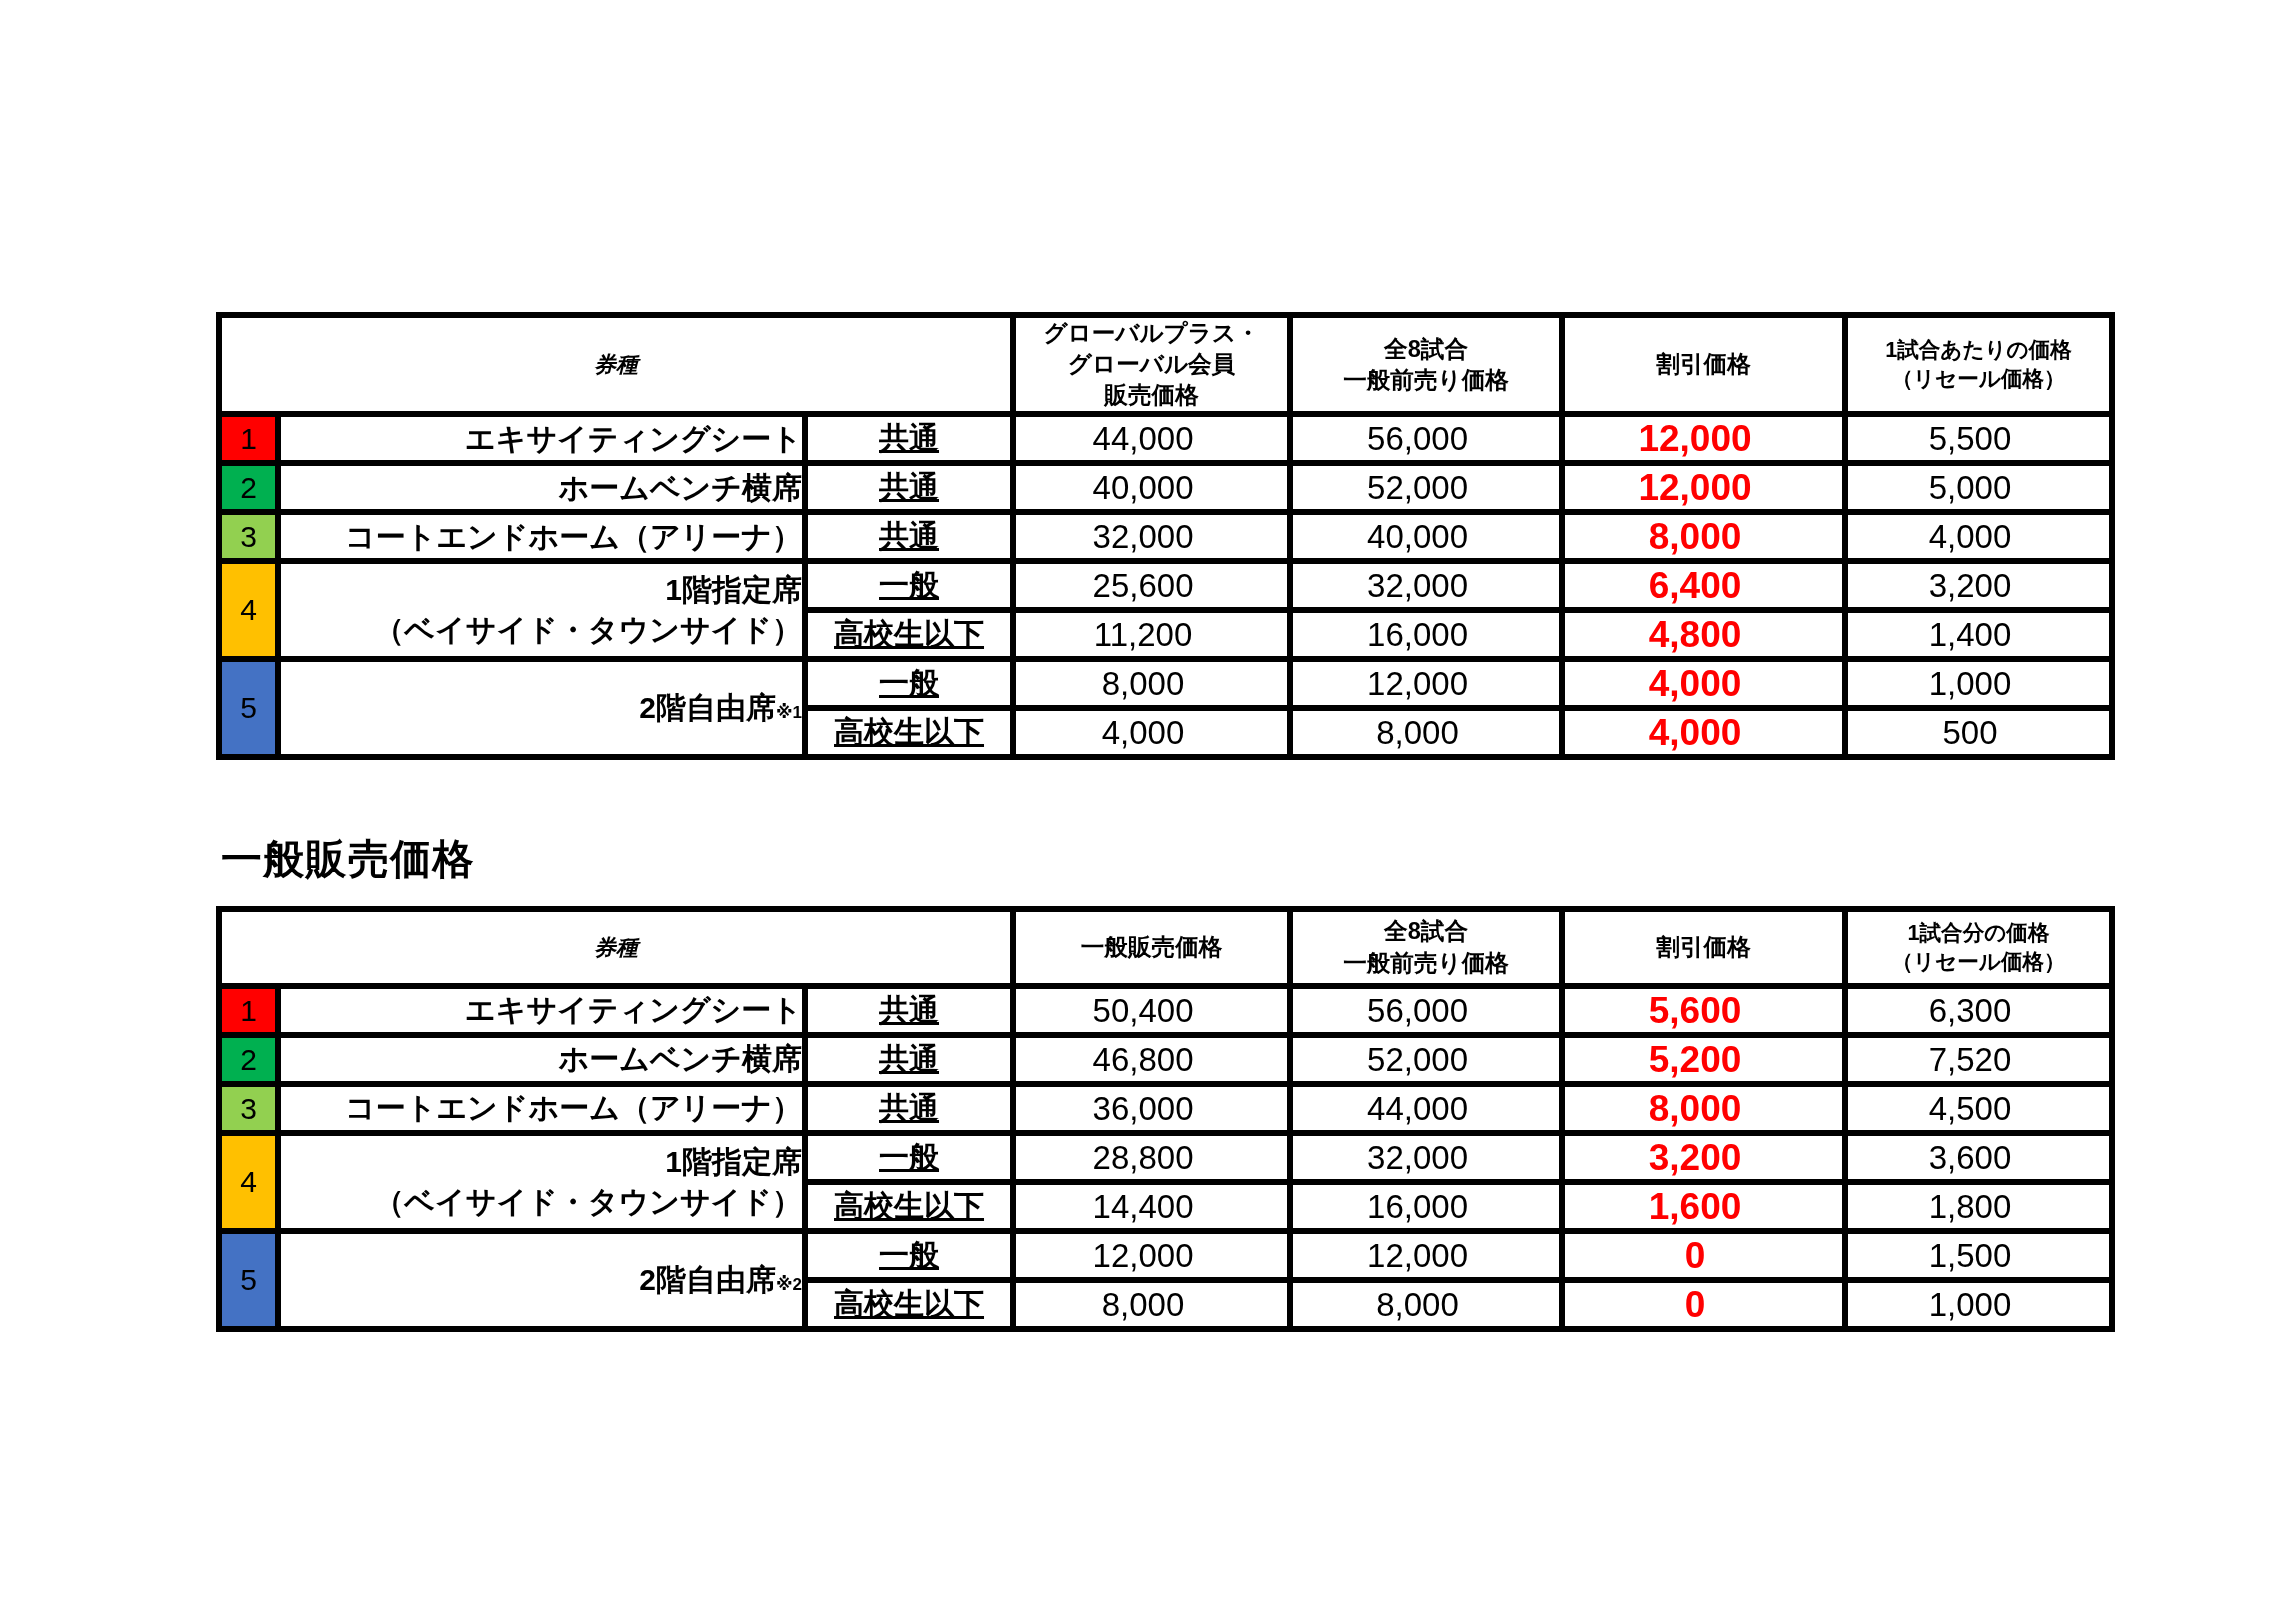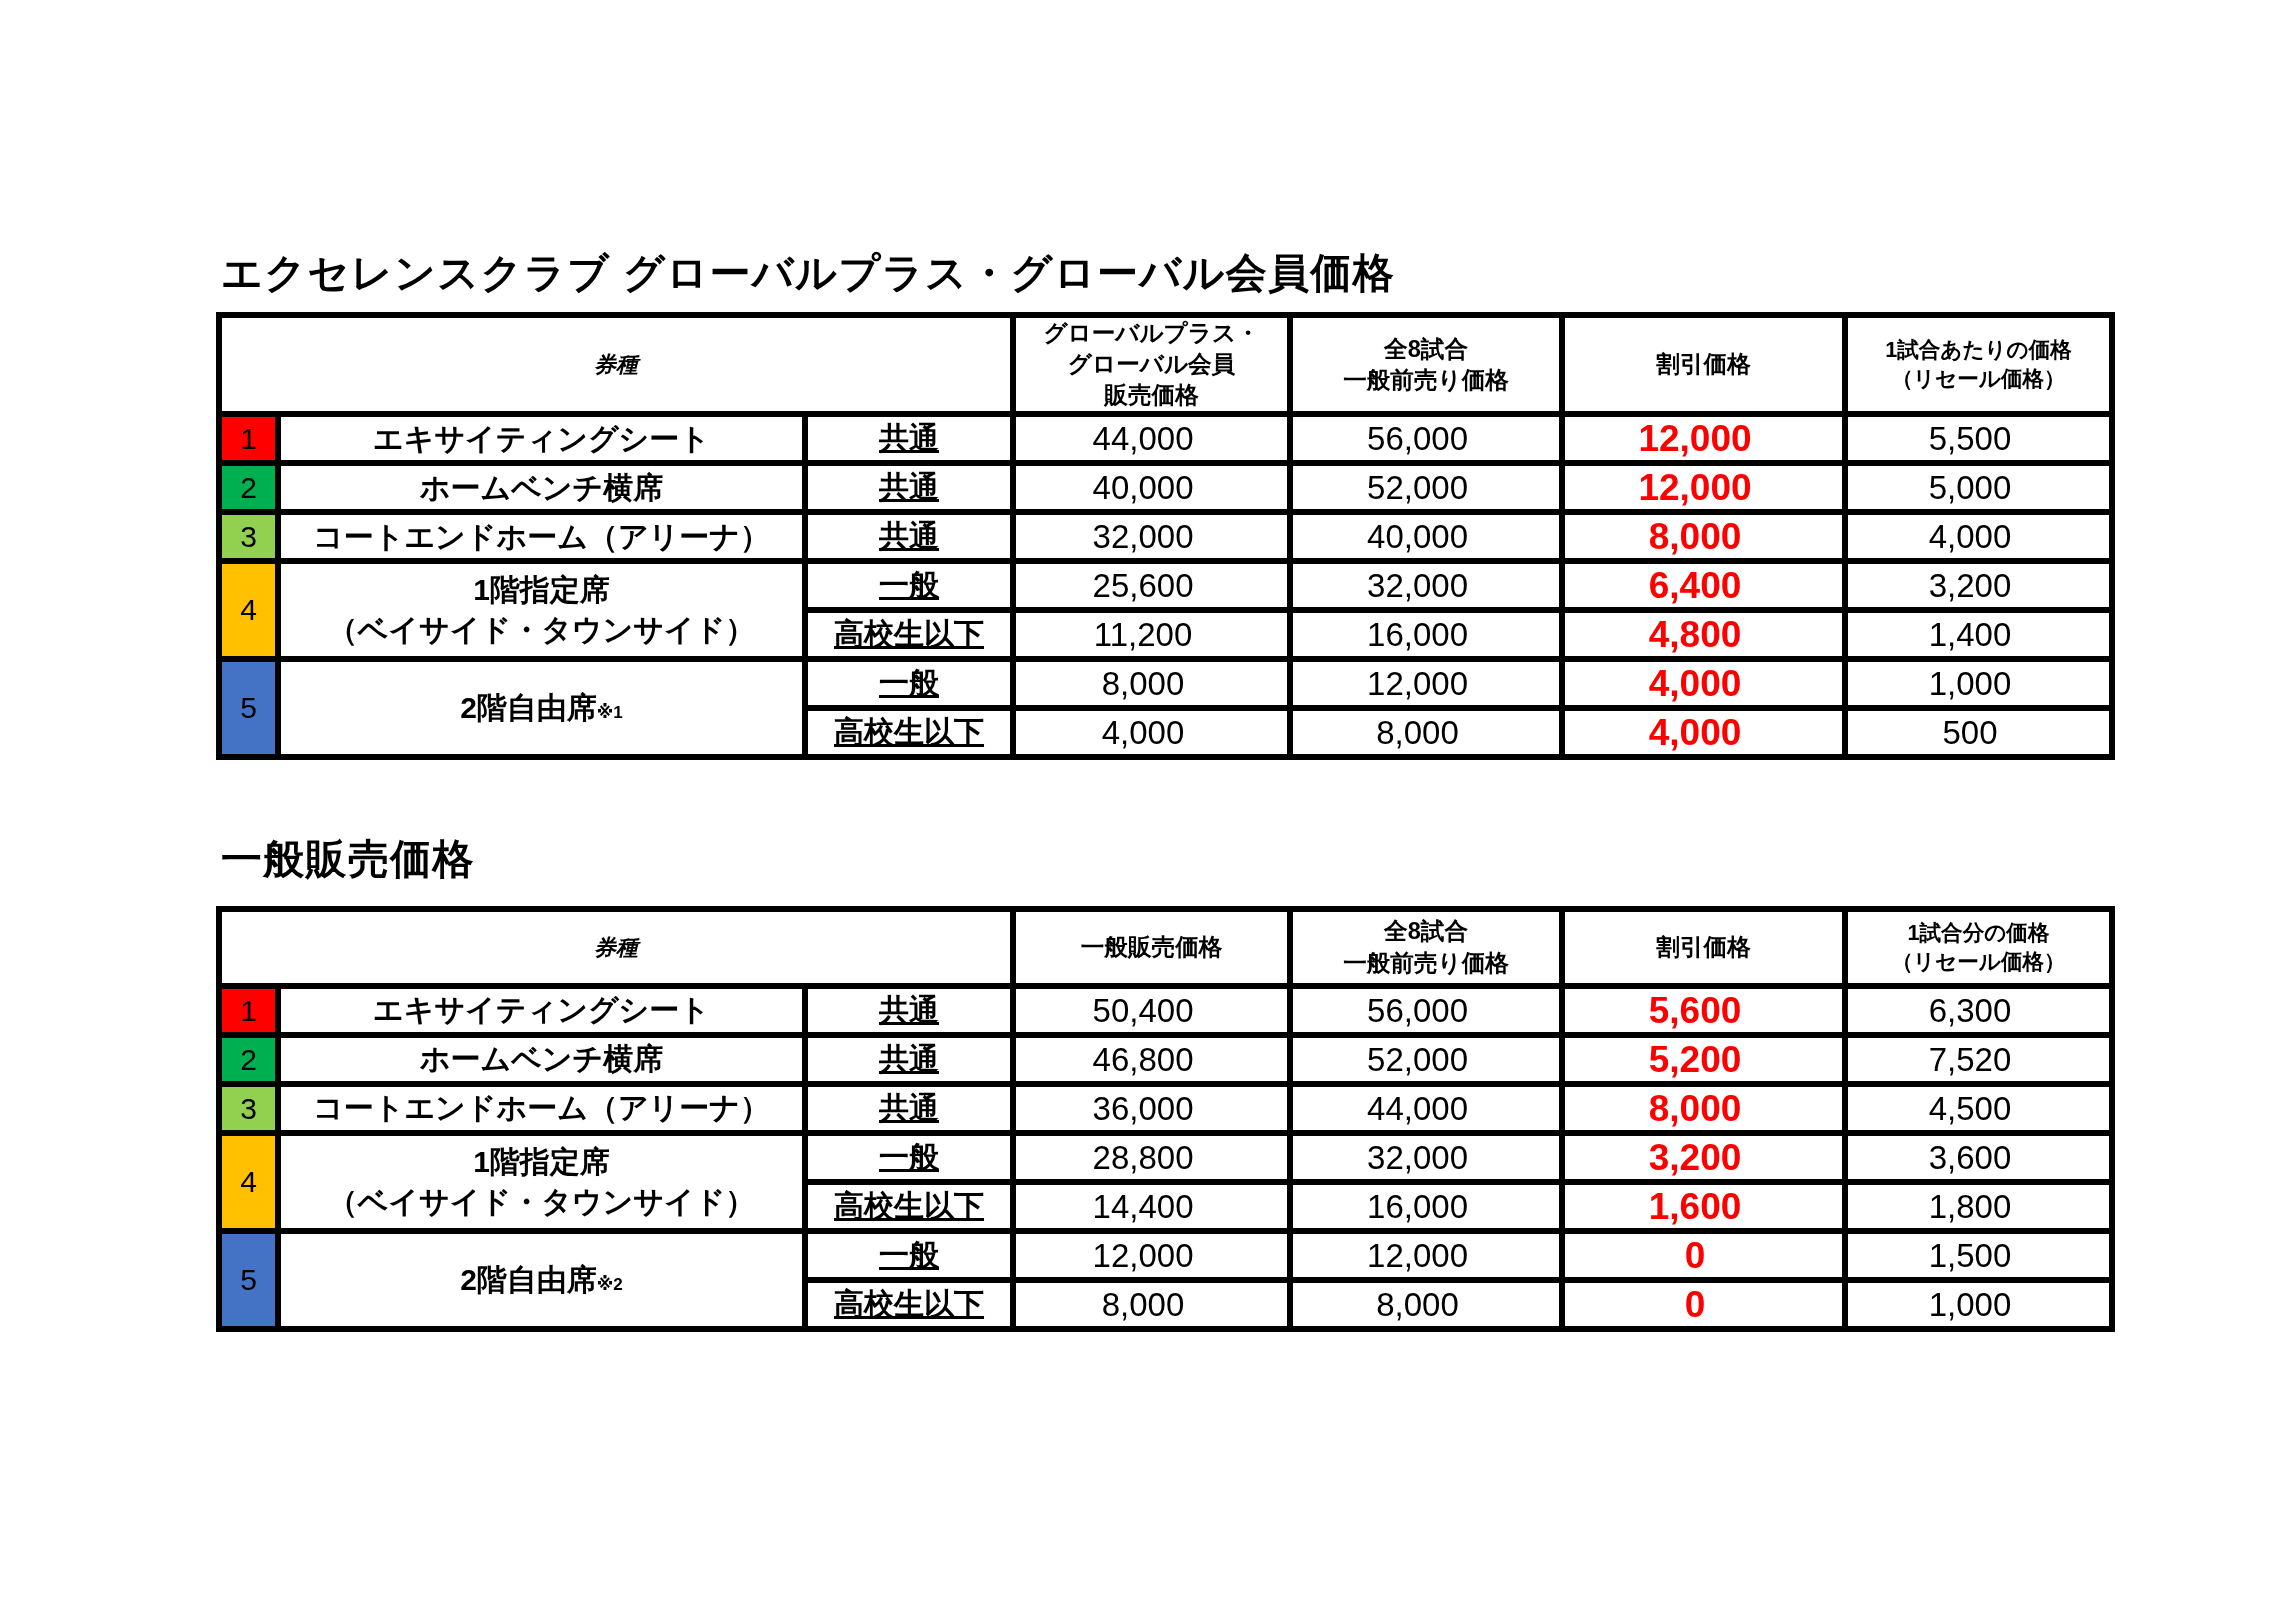--- a/index.html
+++ b/index.html
@@ -30,33 +30,32 @@
 
   tr.head  { height:77px; }
   tr.row   { height:49px; }
 
   .price th { font-size:23.6px; font-weight:bold; text-align:center; line-height:1.32; }
   th.ticket-h  { font-size:22px;font-style:italic; }
   th.pergame-h { font-size:21.6px; }
   th .hl { display:block; }
 
   td.badge { text-align:center; font-size:30px; font-weight:normal; color:#000; }
-  td.name  { text-align:center; font-weight:bold; font-size:30px; line-height:1.35; }
+  td.name  { text-align:right; font-weight:bold; font-size:30px; line-height:1.35; }
   td.name .nameline { display:block; }
   .note  { font-size:17px; }
   td.type  { text-align:center; font-weight:bold; font-size:30px;text-decoration:underline; }
   td.num   { text-align:center; font-size:33px; padding-right:17px; font-variant-numeric:tabular-nums; }
   td.discount { color:var(--discount-color,#ff0000); font-weight:bold; font-size:37px; }
 </style>
 </head>
 <body>
 
 <div class="sheet">
 
-  <h1 class="title" id="t1-title">エクセレンスクラブ グローバルプラス・グローバル会員価格</h1>
 
   <table class="price" id="t1-table">
     <colgroup>
       <col style="width:59px">
         <col style="width:527px">
         <col style="width:208px">
       <col style="width:277px">
         <col style="width:272px">
         <col style="width:283px">
         <col style="width:267px">

